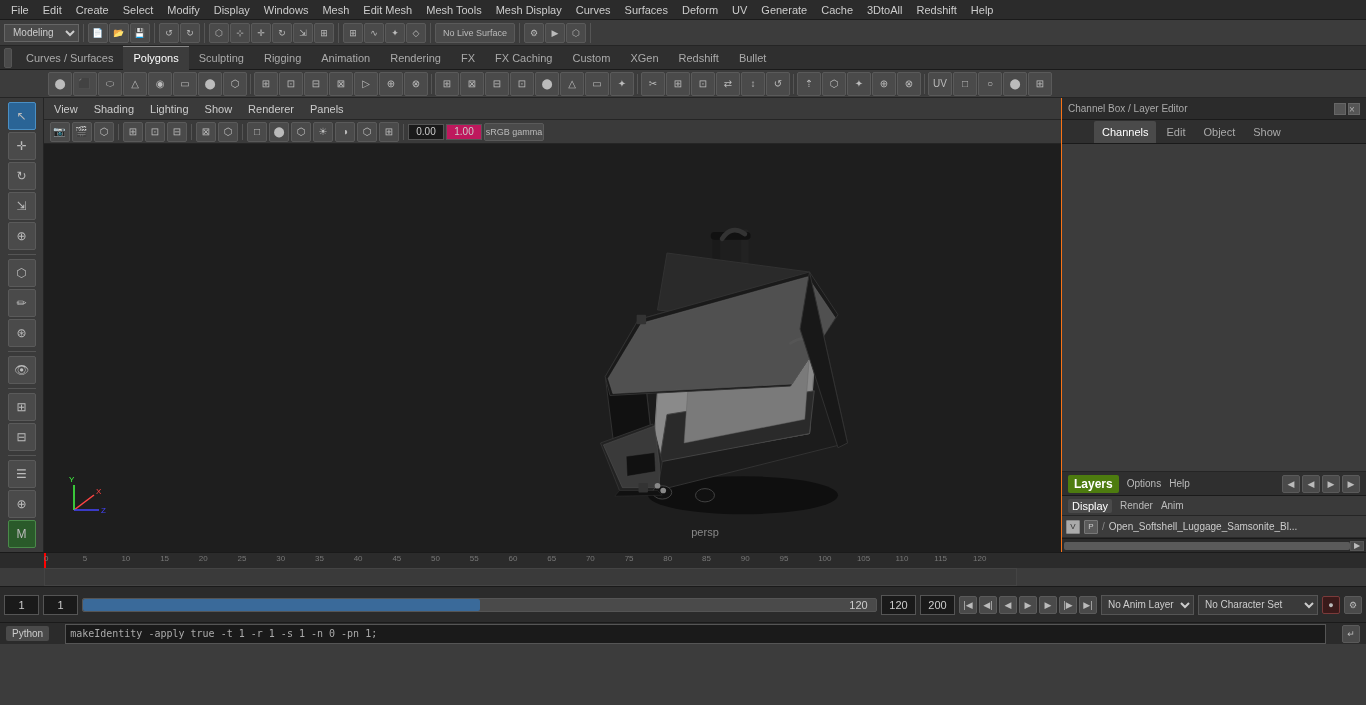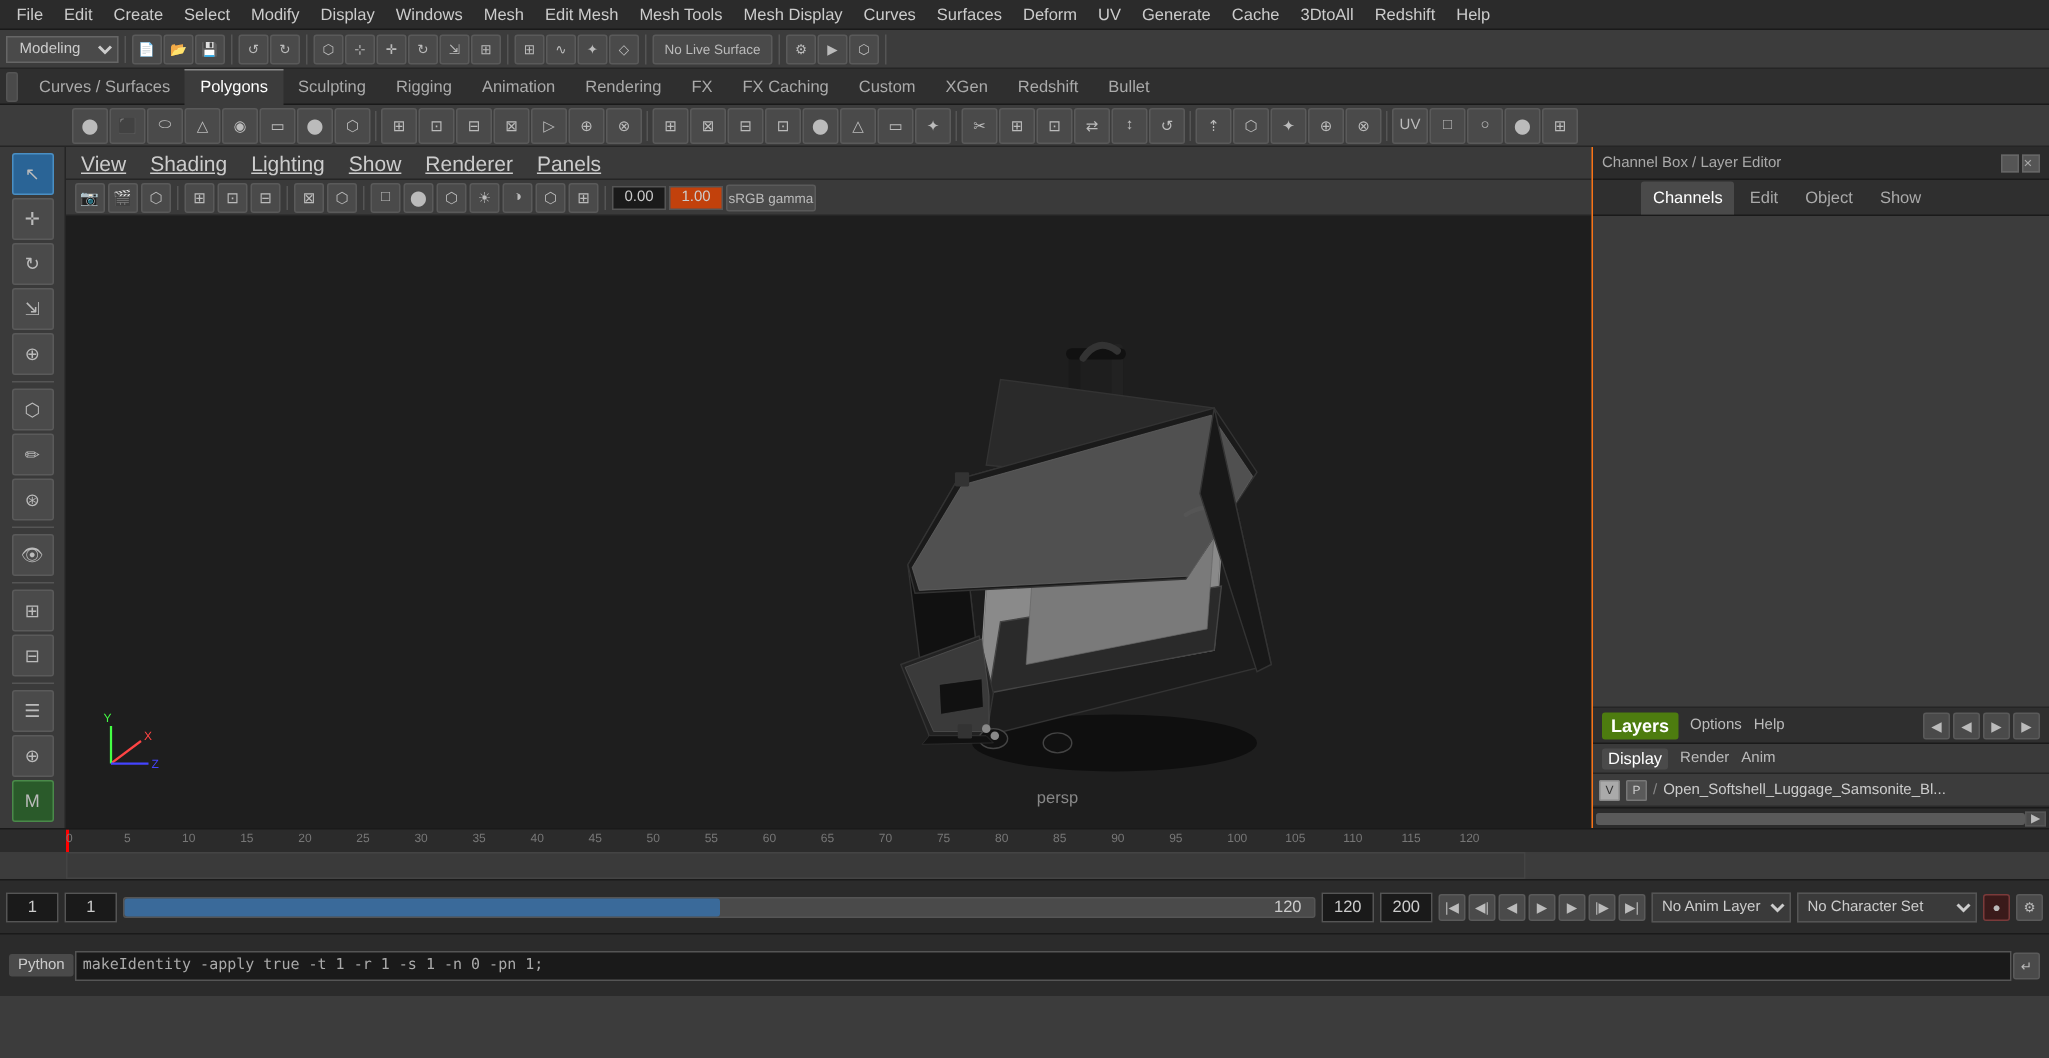--- a/index.html
+++ b/index.html
@@ -168,25 +168,24 @@
     #viewport-top {
       display: flex;
       align-items: center;
       background: #3a3a3a;
       height: 22px;
       padding: 0 6px;
       gap: 8px;
       border-bottom: 1px solid #252525;
     }
     .vp-menu {
-      font-size: 14px;
+      font-size: 11px;
       color: #ccc;
       cursor: pointer;
       padding: 2px 4px;
-      text-decoration: underline;
     }
     #viewport-tools {
       display: flex;
       align-items: center;
       background: #3a3a3a;
       height: 24px;
       padding: 0 6px;
       gap: 2px;
       border-bottom: 1px solid #252525;
     }
@@ -397,26 +396,26 @@
       display: flex;
       align-items: center;
       justify-content: center;
       cursor: pointer;
       font-size: 9px;
       color: #bbb;
     }
 
     
     #status-bar {
-      height: 42px;
+      height: 22px;
       background: #2b2b2b;
       display: flex;
       align-items: center;
       padding: 0 6px;
-      gap: 1px;
+      gap: 16px;
       border-top: 1px solid #1a1a1a;
       font-size: 11px;
     }
     #python-label {
       background: #4a4a4a;
       padding: 2px 6px;
       color: #ccc;
       border-radius: 2px;
       font-size: 10px;
     }
@@ -656,21 +655,21 @@
       <div class="shape-btn" style="width:20px; height:20px;">□</div>
       <div class="shape-btn" style="width:20px; height:20px;">⬤</div>
       <div class="shape-btn" style="width:20px; height:20px;">⬡</div>
       <div class="shape-btn" style="width:20px; height:20px;">☀</div>
       <div class="shape-btn" style="width:20px; height:20px;">◑</div>
       <div class="shape-btn" style="width:20px; height:20px;">⬡</div>
       <div class="shape-btn" style="width:20px; height:20px;">⊞</div>
       <div style="width:1px; height:16px; background:#555; margin:0 2px;"></div>
 
       <input type="text" style="width: 36px; height: 16px; background: rgb(26, 26, 26); border: 1px solid rgb(85, 85, 85); color: rgb(204, 204, 204); font-size: 10px; text-align: center;" value="0.00">
-      <input type="text" style="width: 36px; height: 16px; background: #c2410c; border: 1px solid rgb(85, 85, 85); color: rgb(204, 204, 204); font-size: 10px; text-align: center;" value="1.00">
+      <input type="text" style="width: 36px; height: 16px; background: #be185d; border: 1px solid rgb(85, 85, 85); color: rgb(204, 204, 204); font-size: 10px; text-align: center;" value="1.00">
       <div class="shape-btn" style="width:60px; height:18px; font-size:9px;">sRGB gamma</div>
     </div>
 
     <div id="model-area">
 
       <svg id="luggage-svg" viewBox="0 0 400 400">
 
         <ellipse cx="240" cy="355" rx="100" ry="20" fill="rgba(0,0,0,0.5)"></ellipse>
 
         <rect x="208" y="80" width="8" height="60" rx="3" fill="#1a1a1a"></rect>

